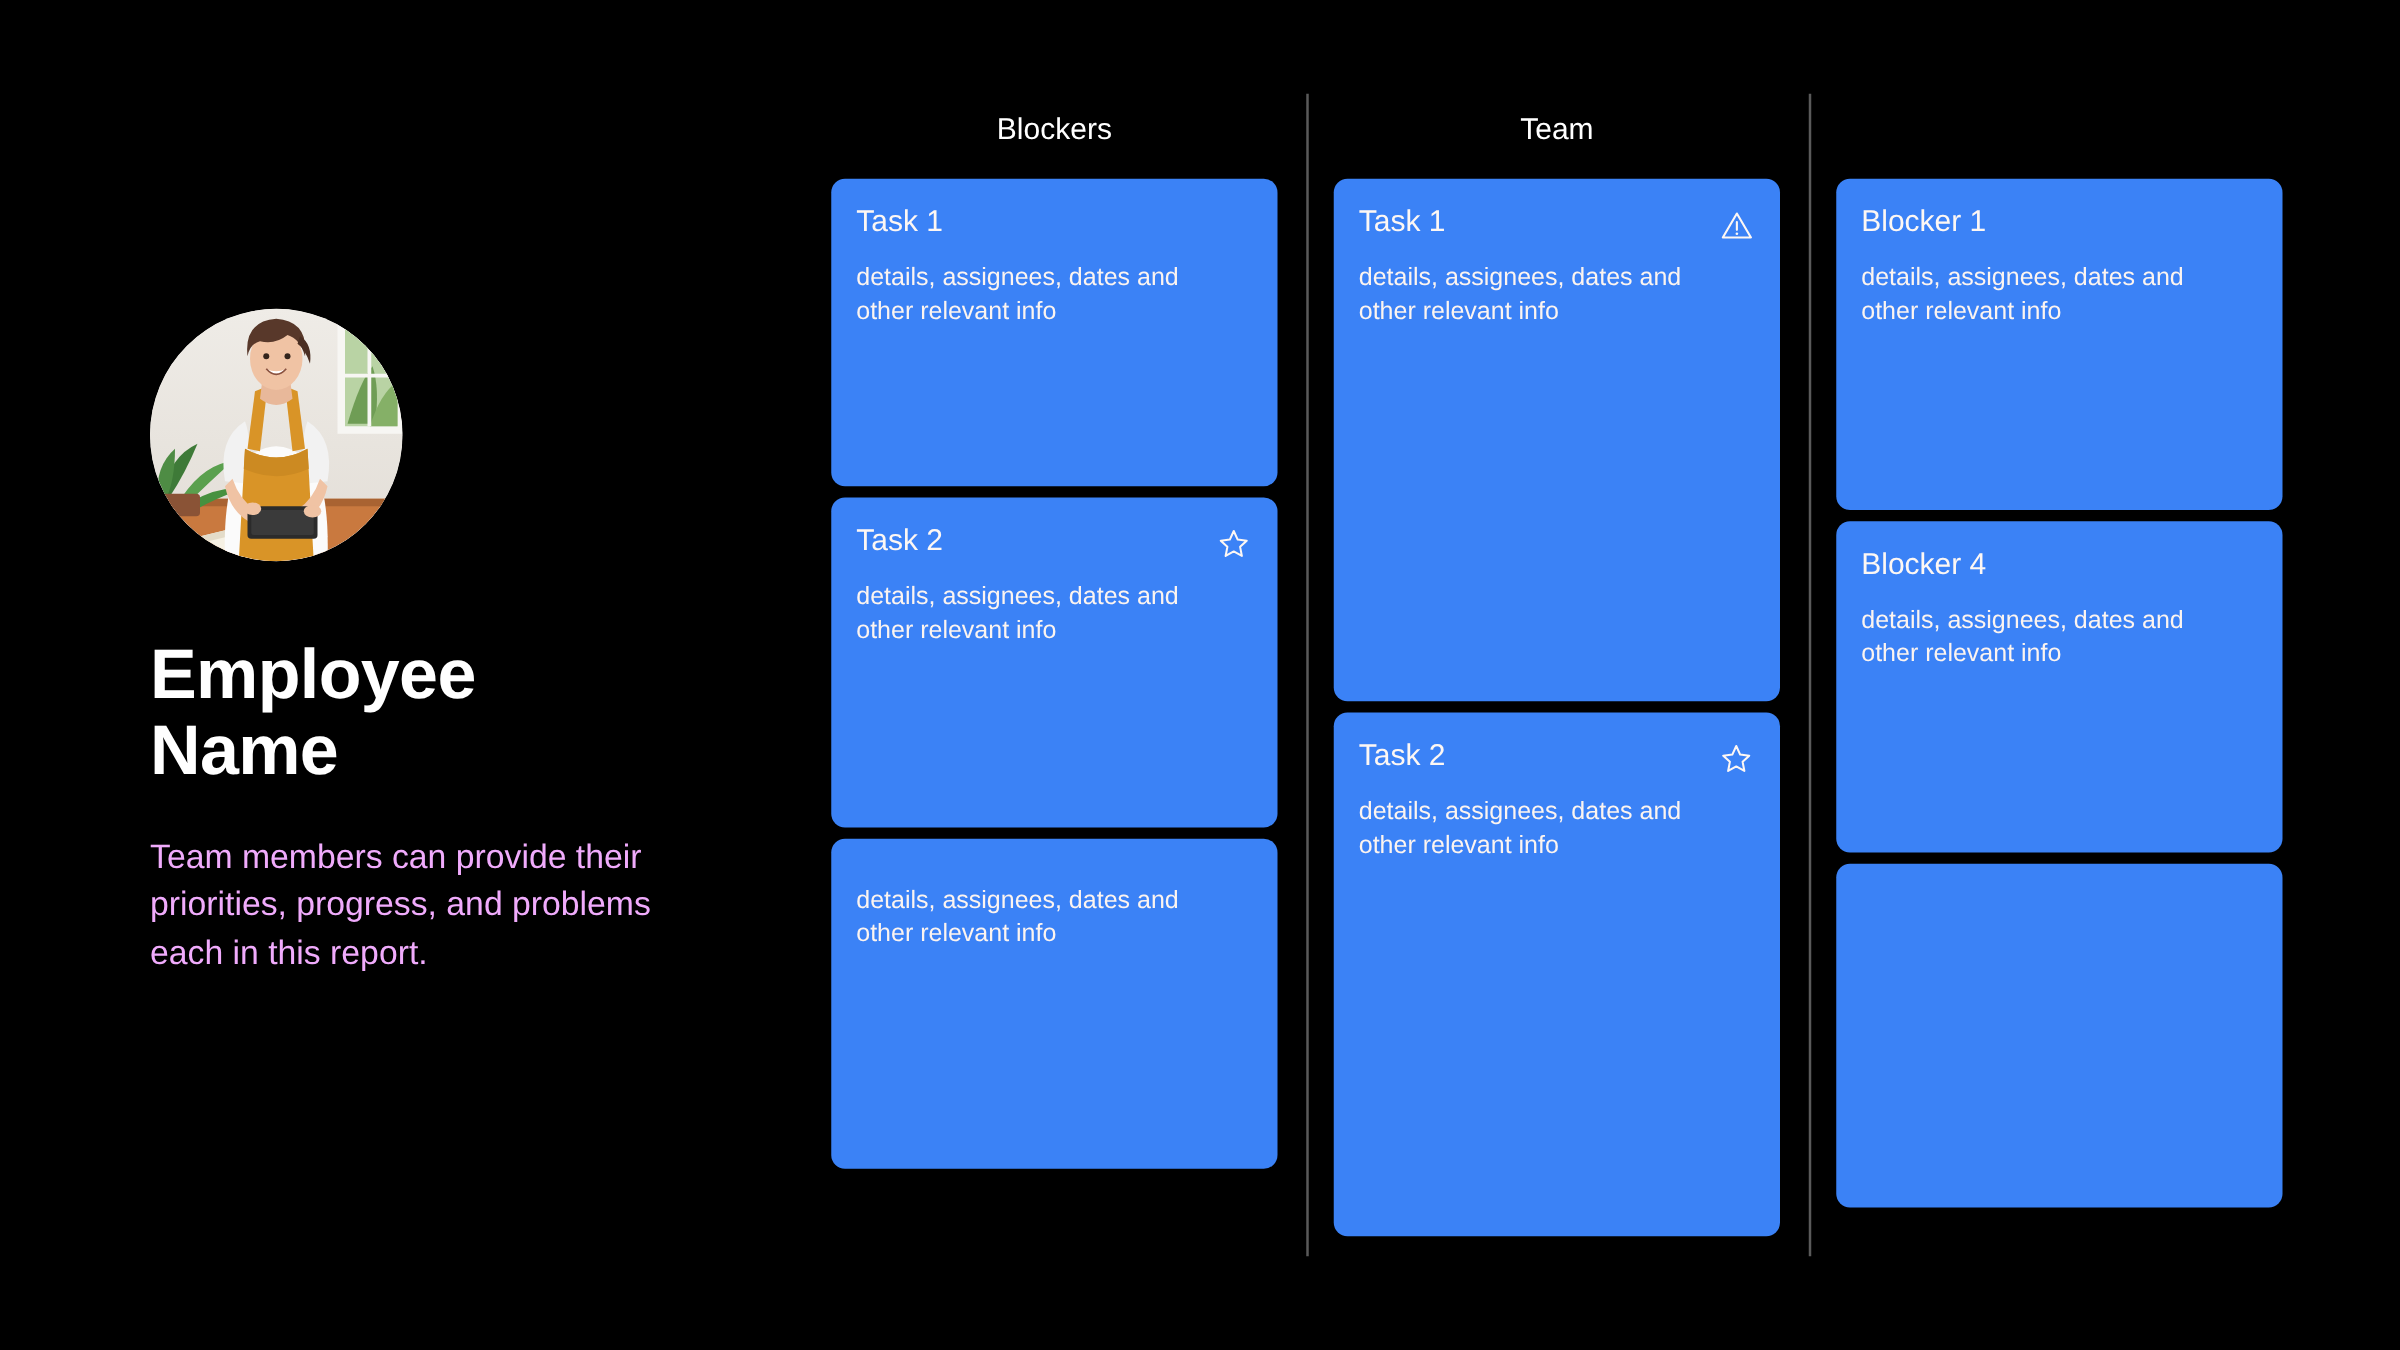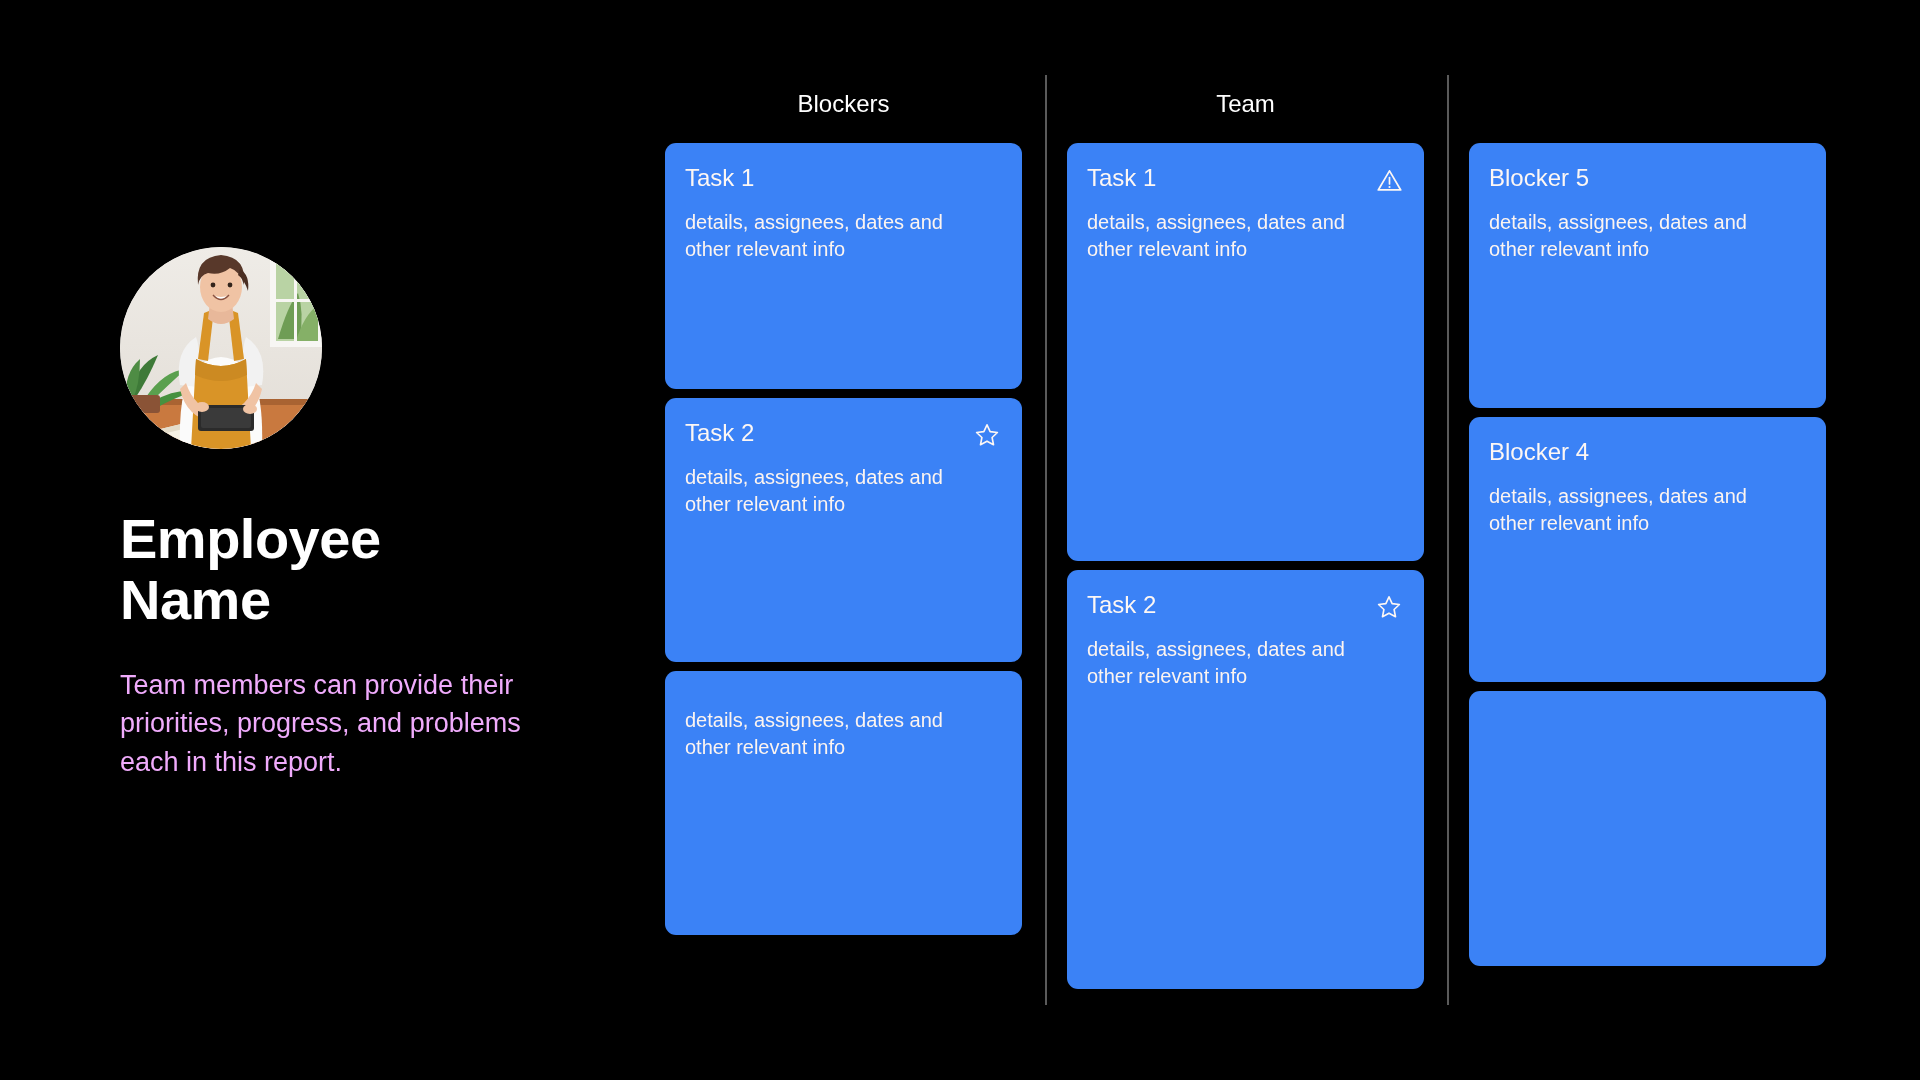--- a/index.html
+++ b/index.html
@@ -301,21 +301,21 @@
       </div>
 
     </div>
   </div>
 
   <div class="column col-2">
     <div class="cards">
 
       <div class="card" style="height:265px">
         <div class="card-head">
-          <div class="card-title">Blocker 5</div>
+          <div class="card-title">Blocker 1</div>
         </div>
         <div class="card-body">details, assignees, dates and other relevant info</div>
       </div>
 
       <div class="card" style="height:265px">
         <div class="card-head">
           <div class="card-title">Blocker 4</div>
         </div>
         <div class="card-body">details, assignees, dates and other relevant info</div>
       </div>

